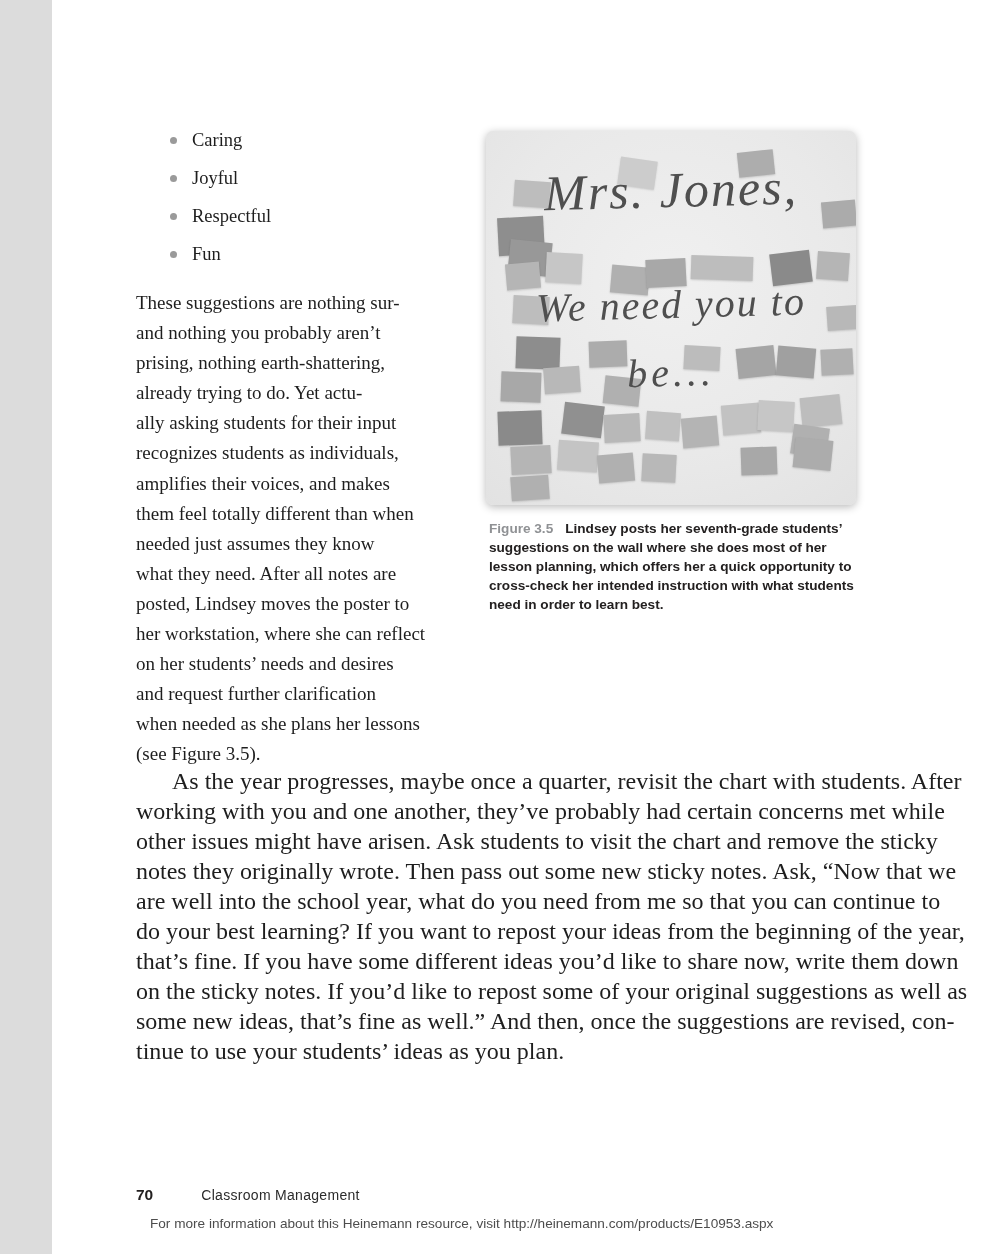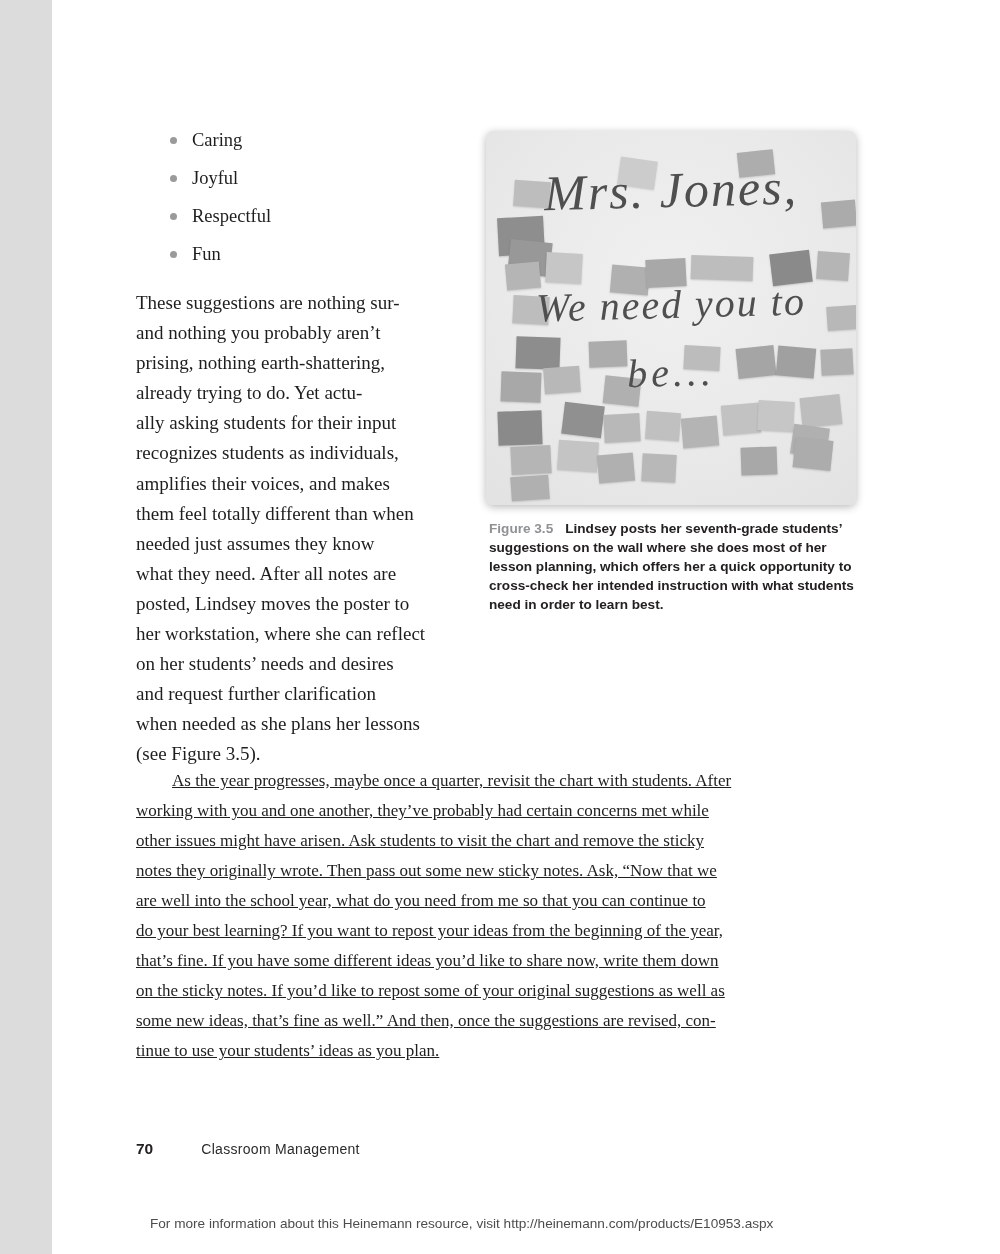--- a/index.html
+++ b/index.html
@@ -34,25 +34,25 @@
   .poster-line-3 { top:218px; font-size:40px; letter-spacing:4px; }
 
   
   .caption { position:absolute; left:489px; top:519px; width:376px;
              font-family:"Liberation Sans", sans-serif; font-weight:bold;
              font-size:13.6px; line-height:19px; color:#232020; }
   .caption-label { color:#8f9194; margin-right:12px; }
 
   
   .main-para { position:absolute; left:136px; top:766px; width:740px; }
-  .main-para .line { font-size:17px; line-height:30px; white-space:nowrap;text-decoration:underline; }
+  .main-para .line { font-size:24px; line-height:30px; white-space:nowrap; }
   .main-para .line:first-child { text-indent:36px; }
 
   
-  .footer-row { position:absolute; left:136px; top:1140px; display:flex; align-items:baseline;
+  .footer-row { position:absolute; left:136px; top:1186px; display:flex; align-items:baseline;
                 font-family:"Liberation Sans", sans-serif; }
   .page-number { font-size:15.5px; font-weight:bold; color:#232020; }
   .running-head { font-size:14px; font-weight:normal; color:#2b2b2b; margin-left:48px; letter-spacing:0.3px; }
   .resource-note { position:absolute; left:150px; top:1216px; font-family:"Liberation Sans", sans-serif;
                    font-size:13.6px; color:#4d4d4d; }
 </style>
 </head>
 <body>
 
 <div class="left-strip"></div>

